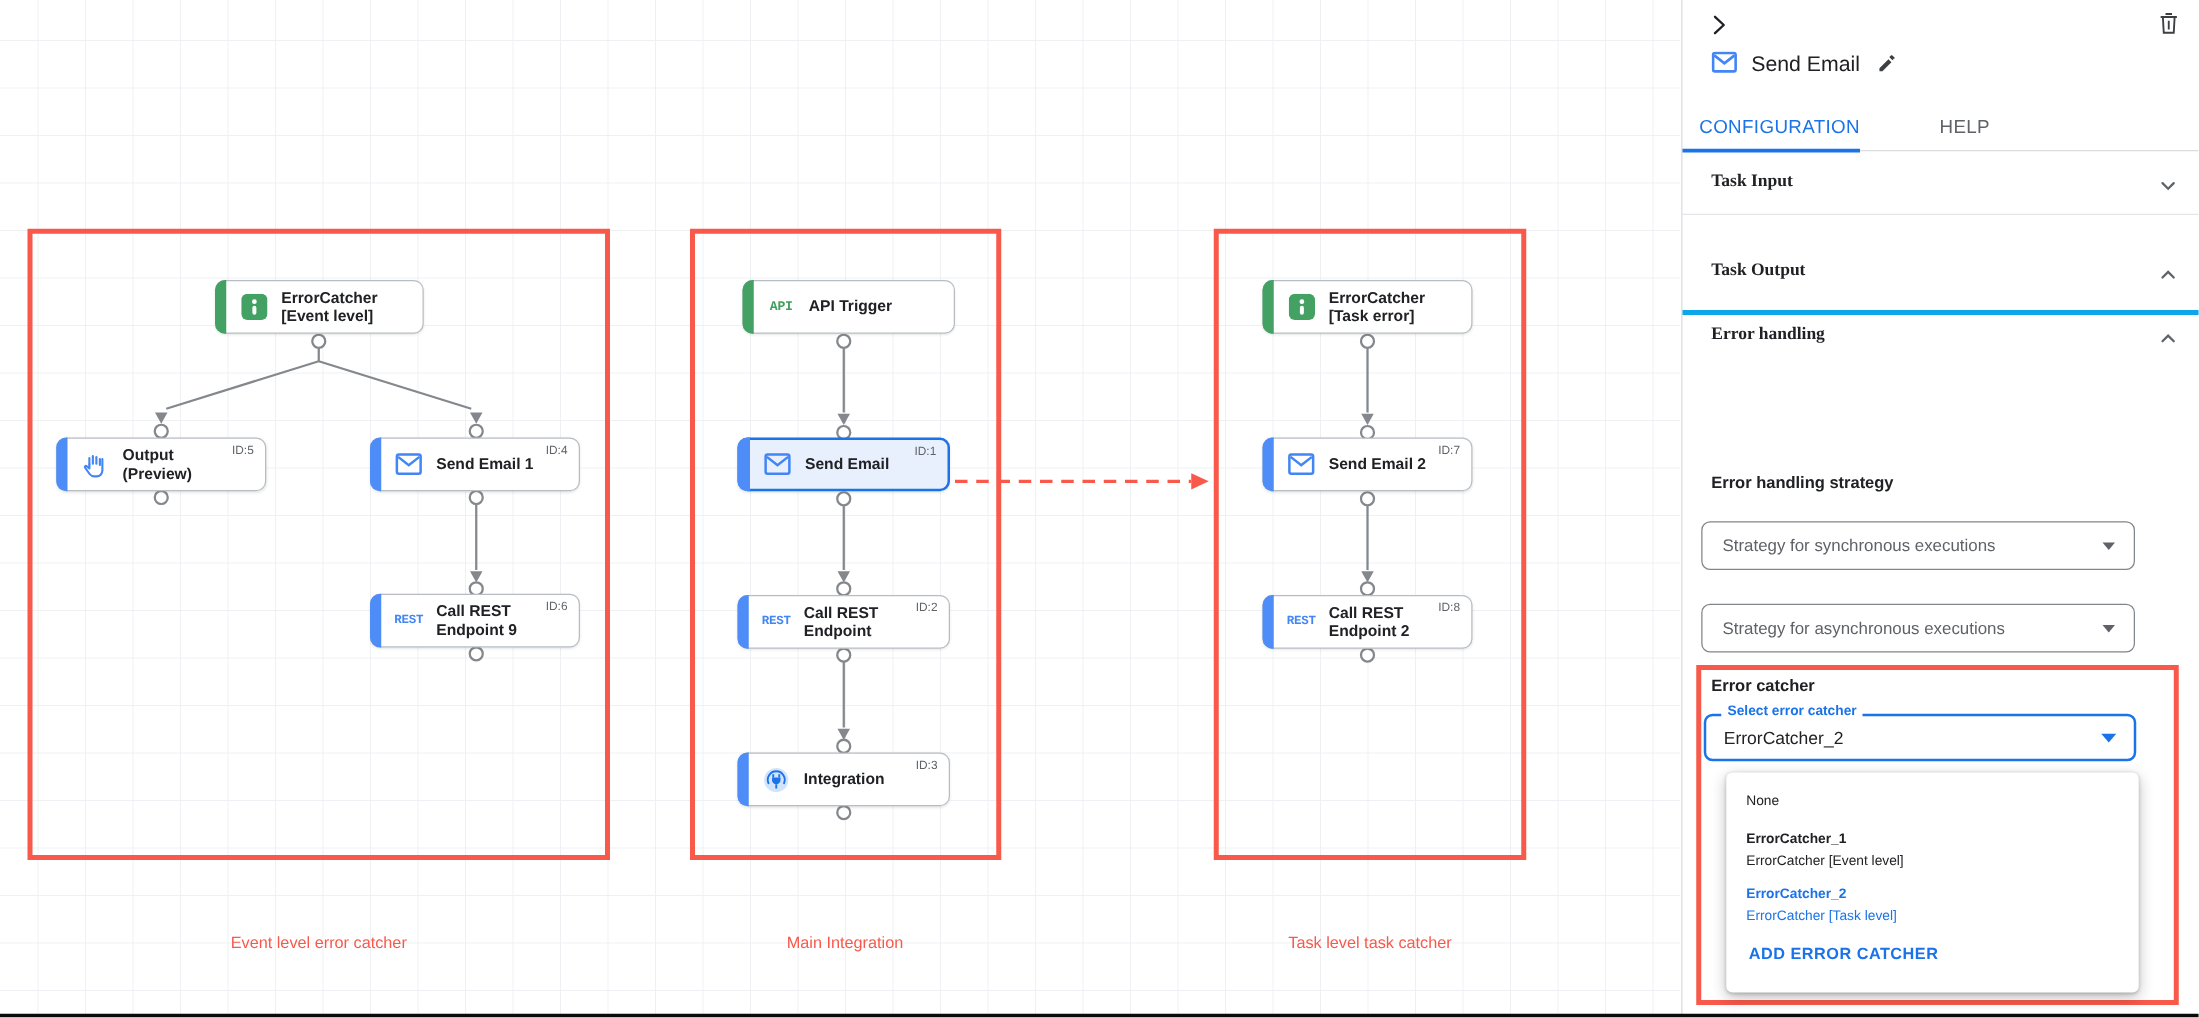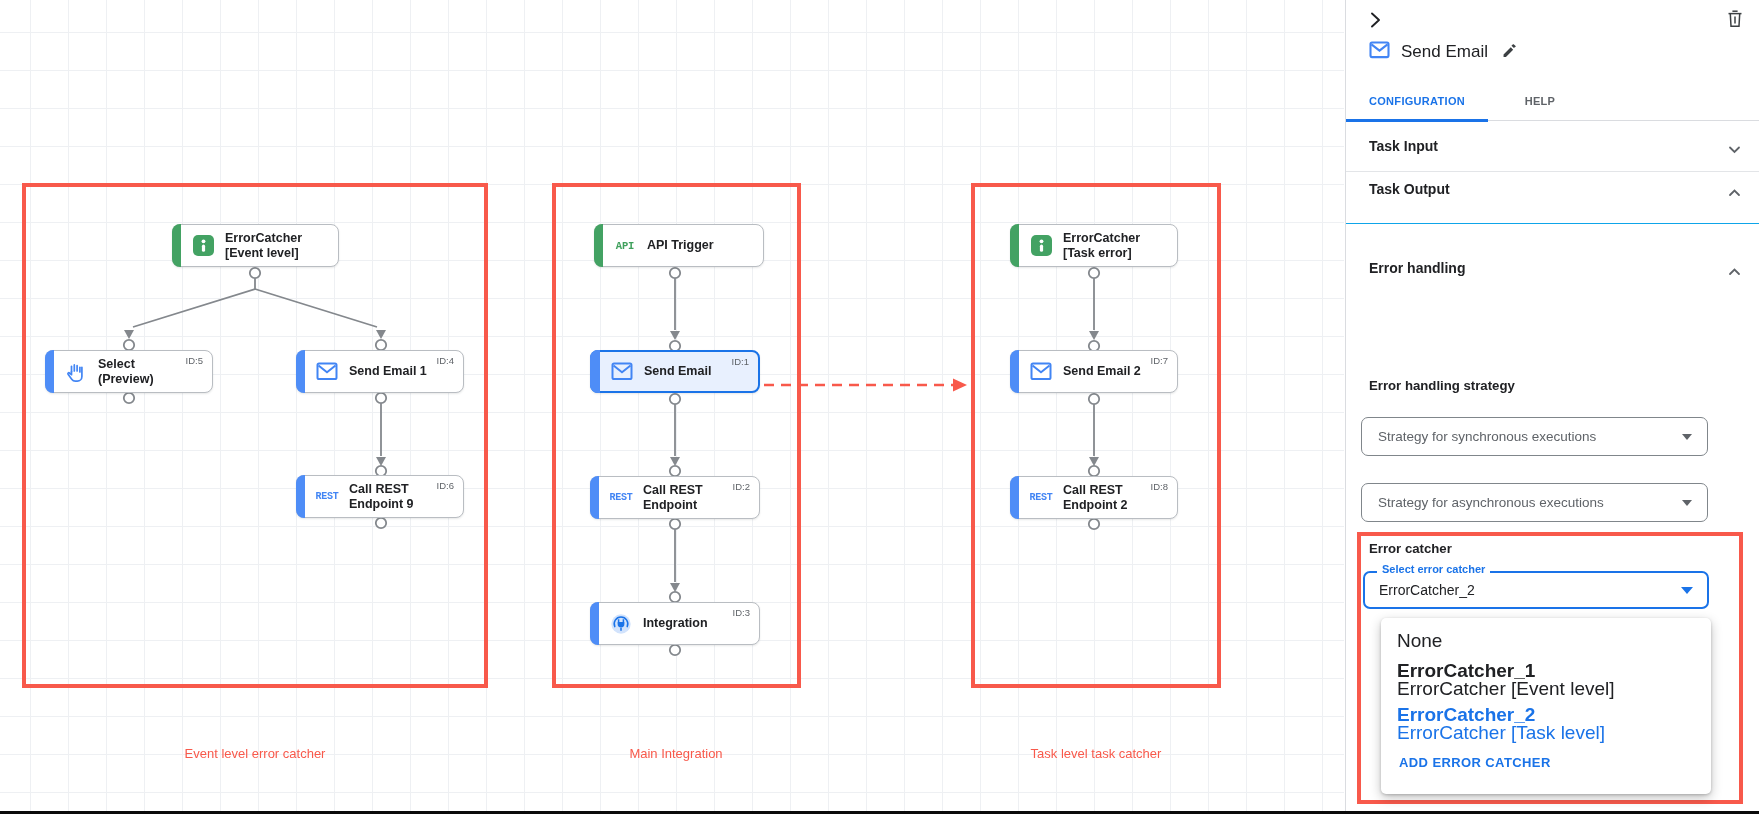--- a/index.html
+++ b/index.html
@@ -32,50 +32,50 @@
 
   
   .panel { position:absolute; top:0; right:0; width:414px; height:814px; background:#fff;
     border-left:1px solid #dadce0; }
   .collapse-btn { position:absolute; left:19px; top:9px; width:22px; height:22px; cursor:pointer; }
   .trash-btn { position:absolute; right:13px; top:9px; width:20px; height:22px; cursor:pointer; }
   .hdr { position:absolute; left:23px; top:40px; display:flex; align-items:center; }
   .hdr-title { font-size:17px; margin-left:11px; }
   .pencil { margin-left:13px; margin-top:2px; }
   .tabs { position:absolute; top:82px; left:0; right:0; height:39px; border-bottom:1px solid #dadce0; display:flex; }
-  .tab { height:39px; line-height:39px; text-align:center; font-size:11px; font-weight:bold;
+  .tab { height:39px; line-height:39px; text-align:right; font-size:15px; font-weight:normal;
     color:#5f6368; letter-spacing:.3px; position:relative; cursor:pointer; }
   .tab.cfg { width:142px; color:#1a73e8; }
   .tab.cfg::after { content:""; position:absolute; left:0; right:0; bottom:-1px; height:3px; background:#1a73e8; }
   .tab.help { width:104px; }
-  .sec-row { position:absolute; left:0; right:0; }
+  .sec-row { position:absolute; left:0; right:0;font-family:Liberation Serif, serif; }
   .sec-label { position:absolute; left:23px; font-size:14px; font-weight:bold; color:#202124; }
   .sec-chev { position:absolute; right:18px; }
   .row-ti { top:121px; height:51px; border-bottom:1px solid #e3e5e8; }
-  .row-to { top:156px; height:68px; border-bottom:1px solid #0ea5e9; }
+  .row-to { top:184px; height:68px; border-bottom:4px solid #0ea5e9; }
   .row-eh { top:240px; height:50px; }
   .desc { position:absolute; left:23px; top:300px; width:348px; font-size:13.2px;
     line-height:21.5px; color:#202124; }
   .learn { color:#681da8; text-decoration:underline; cursor:pointer; }
   .bold-label { position:absolute; left:23px; font-size:13.2px; font-weight:bold; color:#202124; }
   .dd { position:absolute; left:15px; width:347px; height:39px; border:1px solid #80868b;
     border-radius:7px; display:flex; align-items:center; padding:0 15px 0 16px;
     color:#5f6368; font-size:13.5px; background:#fff; cursor:pointer; }
   .caret { width:0; height:0; border-left:5px solid transparent; border-right:5px solid transparent;
     border-top:6px solid #5f6368; margin-left:auto; }
   .caret.blue { border-top-color:#1a73e8; border-left-width:6px; border-right-width:6px; border-top-width:7px; }
   .red-frame { position:absolute; left:11px; top:532px; width:386px; height:272px; border:4px solid #f8594b; }
   .select { position:absolute; left:17px; top:571px; width:346px; height:38px; border:2px solid #1a73e8;
     border-radius:7px; display:flex; align-items:center; padding:0 14px; font-size:14px;
     color:#202124; background:#fff; cursor:pointer; }
   .select-float { position:absolute; left:31px; top:563px; font-size:11px; color:#1a73e8;
     background:#fff; padding:0 5px; font-weight:bold; }
   .menu { position:absolute; left:35px; top:618px; width:330px; height:176px; background:#fff;
     border-radius:5px; box-shadow:0 1px 3px rgba(0,0,0,.2), 0 4px 12px rgba(0,0,0,.24); }
-  .mi { position:absolute; left:16px; font-size:19px; color:#202124; cursor:pointer; }
+  .mi { position:absolute; left:16px; font-size:11px; color:#202124; cursor:pointer; }
   .mi .t { font-weight:bold; line-height:18px; }
   .mi .s { line-height:18px; }
   .mi.blue, .mi.blue .t, .mi.blue .s { color:#1a73e8; }
   .mi-add { position:absolute; left:18px; top:137px; font-size:13px; font-weight:bold;
     color:#1a73e8; letter-spacing:.4px; cursor:pointer; }
   .bottom-edge { position:absolute; left:0; bottom:0; width:1759px; height:3px; background:#0a0a0a; }
 </style>
 </head>
 <body>
 
@@ -161,21 +161,21 @@
     <span class="nicon">
       <svg width="22" height="22" viewBox="0 0 22 22" fill="none" stroke="#4285f4" stroke-width="1.7" stroke-linecap="round" stroke-linejoin="round">
         <path d="M6.5 10.5 V5.4"></path>
           <path d="M9.3 10 V3.9"></path>
           <path d="M12.1 10 V4.7"></path>
           <path d="M14.9 11 V6.3"></path>
         <path d="M6.5 10.5 v3.2 l-2.1 -1.7 c-.9 -.7 -1.9 .3 -1.3 1.2 l3.6 5 c.9 1.2 2.2 1.9 3.7 1.9 h1.9 c2.6 0 4.6 -2.1 4.6 -4.7 V6.3"></path>
       </svg>
     </span>
     <div class="nlabel">
-      <div>Select</div>
+      <div>Output</div>
       <div>(Preview)</div>
     </div>
     <span class="nid">ID:5</span>
   </div>
 
   <div class="node" style="left:296px;top:350px;width:168px">
     <span class="accent"></span>
     <span class="nicon">
       <svg width="22" height="19" viewBox="0 0 22 19" fill="none" stroke="#4285f4" stroke-width="2">
         <rect x="1.5" y="1.5" width="19" height="15.5" rx="1.6"></rect>

